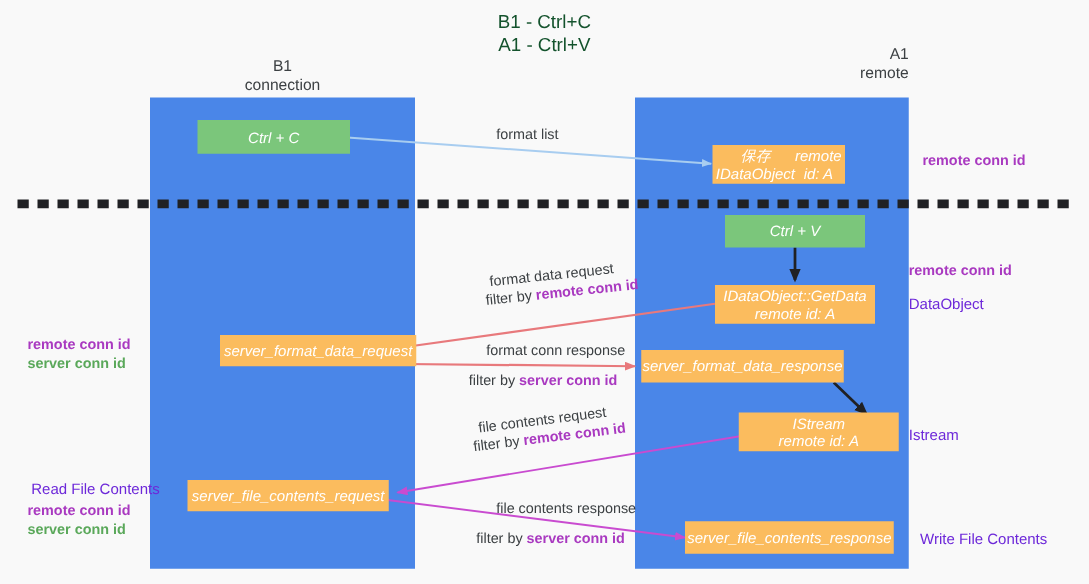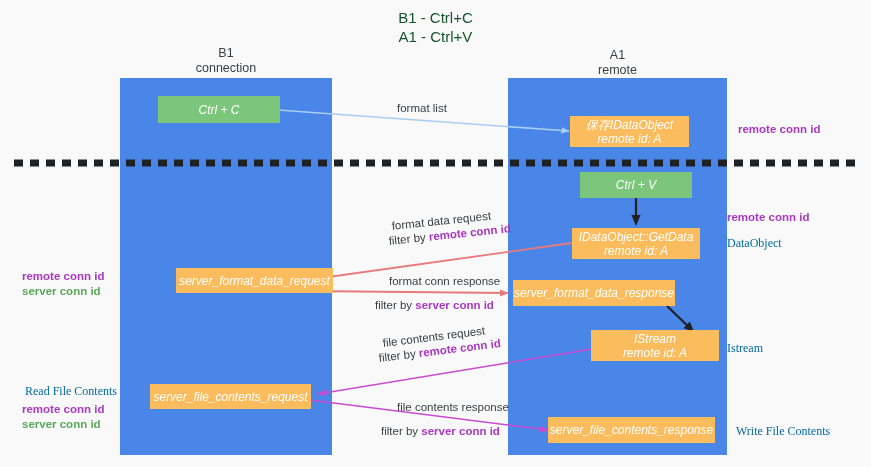--- a/index.html
+++ b/index.html
@@ -36,21 +36,21 @@
     color:#ffffff;
     font-size:12px;
     line-height:14px;
     padding:2px 4px;
     font-style:italic;
   }
   .node.orange{background:#fbbc5e;}
   .node.green{background:#7bc67b;}
 
   
-  .lbl{font-size:12px;color:#0369a1;line-height:15px;white-space:nowrap;font-family:Liberation Serif, serif;}
+  .lbl{font-size:12px;color:#6d28d9;line-height:15px;white-space:nowrap;}
   .bold-purple{color:#a939c0;font-weight:bold;font-size:11.5px;line-height:15px;white-space:nowrap;}
   .bold-green{color:#5aa85a;font-weight:bold;font-size:11.5px;line-height:15px;white-space:nowrap;}
   .mid{font-size:11.5px;color:#3c4043;line-height:15px;white-space:nowrap;}
   .mid b{color:#a939c0;font-weight:bold;}
 
   svg.overlay{position:absolute;left:0;top:0;width:871px;height:467px;pointer-events:none;}
 </style>
 </head>
 <body>
 
@@ -61,21 +61,21 @@
     <div>A1 - Ctrl+V</div>
   </div>
 
   <div class="abs lane" style="left:120px;top:78px;width:212px;height:377px;"></div>
   <div class="abs lane" style="left:508px;top:78px;width:219px;height:377px;"></div>
 
   <div class="abs colhead" style="left:120px;top:46px;width:212px;">
     <div>B1</div>
     <div>connection</div>
   </div>
-  <div class="abs colhead" style="left:508px;top:48px;width:219px;">
+  <div class="abs colhead" style="left:508px;top:36px;width:219px;text-align:right;">
     <div>A1</div>
     <div>remote</div>
   </div>
 
   <svg class="overlay">
     <defs>
       <marker id="ah-blue" markerWidth="9" markerHeight="9" refX="7.5" refY="3.2" orient="auto" markerUnits="userSpaceOnUse">
         <path d="M0,0 L8,3.2 L0,6.4 z" fill="#a8cdf0"></path>
       </marker>
       <marker id="ah-red" markerWidth="10" markerHeight="10" refX="8" refY="3.5" orient="auto" markerUnits="userSpaceOnUse">
@@ -103,21 +103,21 @@
 
     <line x1="592" y1="349" x2="318" y2="394" stroke="#c94bd0" stroke-width="1.5" marker-end="url(#ah-mag)"></line>
 
     <line x1="310" y1="400" x2="548" y2="430" stroke="#c94bd0" stroke-width="1.5" marker-end="url(#ah-mag)"></line>
   </svg>
 
   <div class="abs node green" style="left:158px;top:96px;width:122px;height:27px;">
     <span>Ctrl + C</span>
   </div>
 
-  <div class="abs node orange" style="left:570px;top:116px;width:119px;height:31px;flex-direction:column;">
+  <div class="abs node orange" style="left:570px;top:116px;width:106px;height:31px;">
     <span>保存IDataObject</span>
     <span>remote id: A</span>
   </div>
 
   <div class="abs node green" style="left:580px;top:172px;width:112px;height:26px;">
     <span>Ctrl + V</span>
   </div>
 
   <div class="abs node orange" style="left:572px;top:228px;width:128px;height:31px;flex-direction:column;align-items:center;">
     <span>IDataObject::GetData</span>

